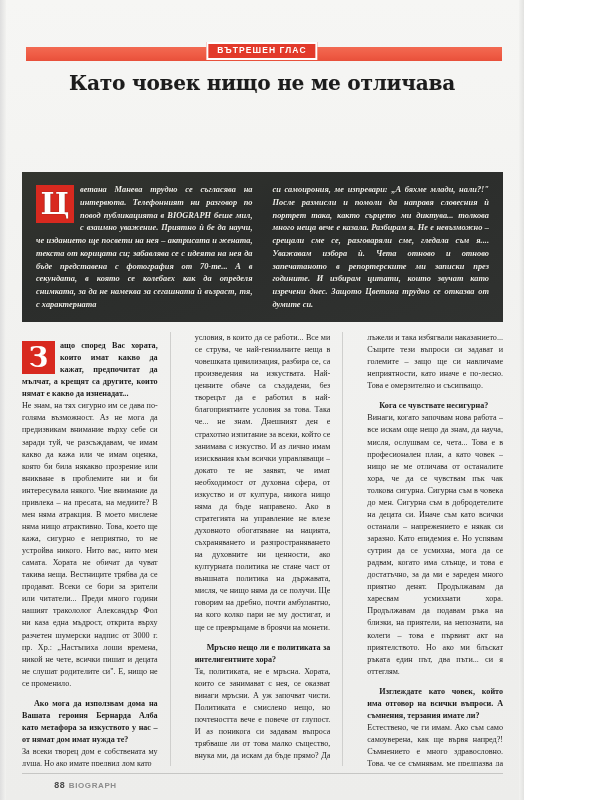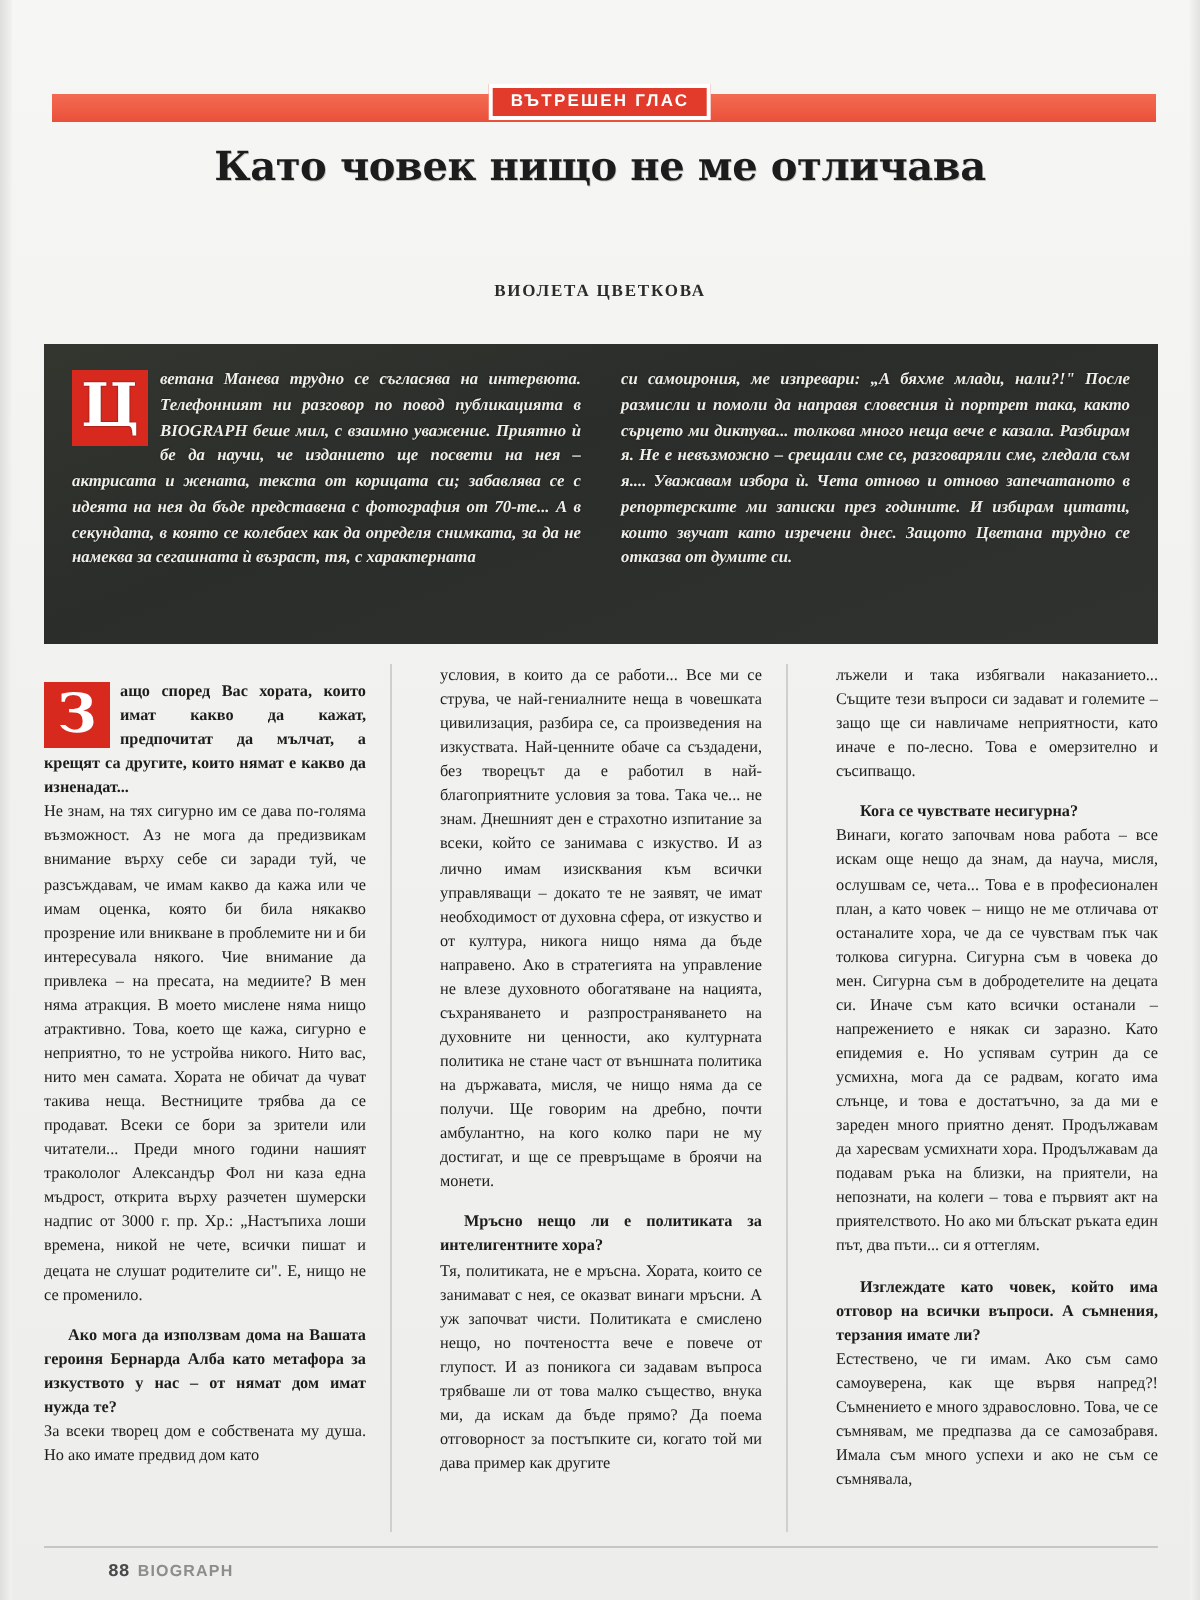--- a/index.html
+++ b/index.html
@@ -10,21 +10,21 @@
     overflow: hidden;
   }
 
   body {
     font-family: "Liberation Serif", "DejaVu Serif", serif;
     background: #ffffff;
   }
 
   .page {
     position: relative;
-    width: 600px;
+    width: 524px;
     height: 800px;
     background: #f3f3f1;
     background-image: linear-gradient(180deg, #f6f6f4 0%, #f1f1ef 45%, #ededeb 100%);
     overflow: hidden;
   }
 
   
   .edge-left {
     position: absolute;
     left: 0; top: 0; bottom: 0;
@@ -251,21 +251,20 @@
 
   <div class="header-band"></div>
   <div class="rubric-chip">
     <span>ВЪТРЕШЕН ГЛАС</span>
   </div>
 
   <h1 class="headline">
     <span class="l1">Като човек нищо не ме отличава</span>
   </h1>
 
-  <div class="byline">ВИОЛЕТА ЦВЕТКОВА</div>
 
   <div class="intro">
     <div class="intro-cols">
       <p>
         <span class="dropcap-red">Ц</span><span>ветана Манева трудно се съгласява на интервюта. Телефонният ни разговор по повод публикацията в BIOGRAPH беше мил, с взаимно уважение. Приятно ѝ бе да научи, че изданието ще посвети на нея – актрисата и жената, текста от корицата си; забавлява се с идеята на нея да бъде представена с фотография от 70-те... А в секундата, в която се колебаех как да определя снимката, за да не намеква за сегашната ѝ възраст, тя, с характерната</span>
       </p>
       <p>
         <span>си самоирония, ме изпревари: „А бяхме млади, нали?!" После размисли и помоли да направя словесния ѝ портрет така, както сърцето ми диктува... толкова много неща вече е казала. Разбирам я. Не е невъзможно – срещали сме се, разговаряли сме, гледала съм я.... Уважавам избора ѝ. Чета отново и отново запечатаното в репортерските ми записки през годините. И избирам цитати, които звучат като изречени днес. Защото Цветана трудно се отказва от думите си.</span>
       </p>
     </div>

